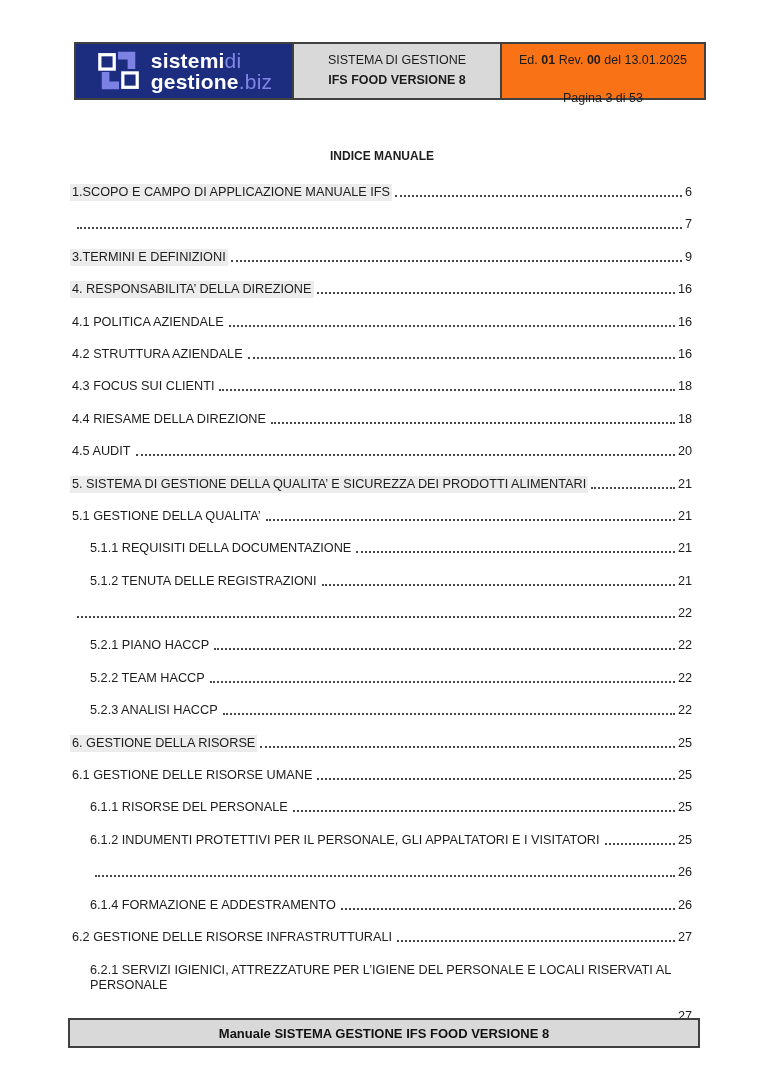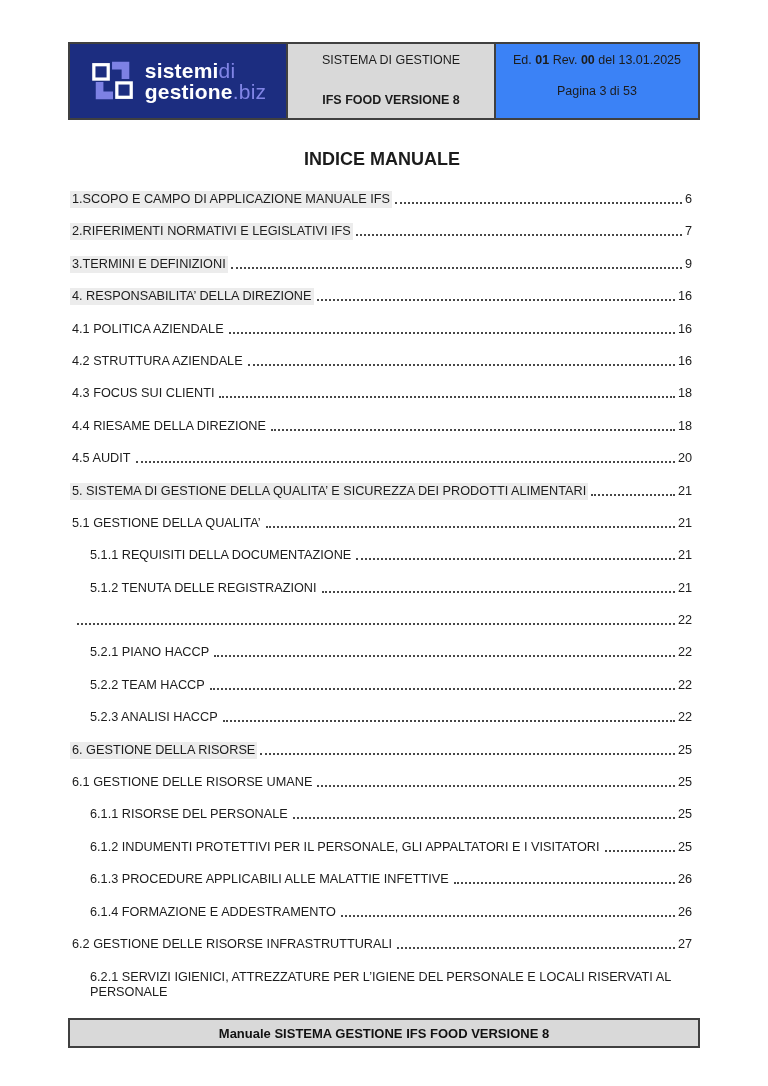--- a/index.html
+++ b/index.html
@@ -5,50 +5,50 @@
   * { margin:0; padding:0; box-sizing:border-box; }
   html,body { background:#ffffff; }
   body { font-family:"Liberation Sans", sans-serif; }
   .page {
     position:relative; width:768px; height:1086px; background:#fff;
     color:var(--text,#1c1c1c); overflow:hidden;
   }
 
   
   .doc-header {
-    position:absolute; left:68px; top:42px; width:632px; height:78px;
+    position:absolute; left:74px; top:42px; width:632px; height:58px;
     display:flex; border:2px solid var(--border,#404040); background:#fff;justify-content:flex-end;
   }
   .logo-cell {
     width:216px; background:var(--navy,#1c2d80);
     display:flex; align-items:center; justify-content:center; gap:9px;
   }
   .logo-icon { flex:0 0 auto; }
   .wordmark { line-height:1.02; letter-spacing:0.2px; }
   .wm-line { font-size:21px; white-space:nowrap; }
   .wm-bold { color:#ffffff; font-weight:bold; }
   .wm-light { color:var(--periwinkle,#8185e6); font-weight:normal; }
   .mid-cell {
     width:210px; background:var(--header-gray,#d9d9d9);
     border-left:2px solid var(--border,#404040);
     border-right:2px solid var(--border,#404040);
     display:flex; flex-direction:column; justify-content:space-between;
     padding:9px 13px 11px; text-align:center;
   }
   .right-cell {
-    flex:1; background:#3b82f6;
+    flex:1; background:#f97316;
     display:flex; flex-direction:column; justify-content:space-between;
-    padding:9px 4px 20px; text-align:center;
+    padding:9px 4px 20px; text-align:center;gap:24px;
   }
   .hdr-line { font-size:12.5px; color:#1c1c1c; }
   .hdr-bold { font-weight:bold; }
 
   
   .content { position:absolute; left:72px; top:149px; width:620px; }
-  .toc-title { text-align:center; font-weight:bold; font-size:18px; margin-bottom:23px; }
+  .toc-title { text-align:center; font-weight:bold; font-size:12px; margin-bottom:23px; }
   .toc-row {
     display:flex; align-items:flex-end;
     font-size:12.7px; line-height:13px; margin-bottom:19.4px;
     color:var(--text,#1c1c1c); cursor:pointer;
   }
   .toc-row.lvl3 { padding-left:18px; }
   .toc-label { white-space:nowrap; }
   .toc-row.wrap { display:block; }
   .toc-row.wrap .toc-label { white-space:normal; display:block; line-height:15px; }
   .toc-line2 { display:flex; align-items:flex-end; margin-top:17px; }
@@ -98,21 +98,20 @@
 
   <div class="content">
     <div class="toc-title">INDICE MANUALE</div>
     <div>
         <div class="toc-row lvl1">
           <span class="toc-label hl">1.SCOPO E CAMPO DI APPLICAZIONE MANUALE IFS</span>
           <span class="leader"></span>
           <span class="toc-page">6</span>
         </div>
         <div class="toc-row lvl1">
-          <span class="toc-label hl">2.RIFERIMENTI NORMATIVI E LEGISLATIVI IFS</span>
           <span class="leader"></span>
           <span class="toc-page">7</span>
         </div>
         <div class="toc-row lvl1">
           <span class="toc-label hl">3.TERMINI E DEFINIZIONI</span>
           <span class="leader"></span>
           <span class="toc-page">9</span>
         </div>
         <div class="toc-row lvl1">
           <span class="toc-label hl">4. RESPONSABILITA’ DELLA DIREZIONE</span>
@@ -197,21 +196,20 @@
           <span class="toc-label">6.1.1 RISORSE DEL PERSONALE</span>
           <span class="leader"></span>
           <span class="toc-page">25</span>
         </div>
         <div class="toc-row lvl3">
           <span class="toc-label">6.1.2 INDUMENTI PROTETTIVI PER IL PERSONALE, GLI APPALTATORI E I VISITATORI</span>
           <span class="leader"></span>
           <span class="toc-page">25</span>
         </div>
         <div class="toc-row lvl3">
-          <span class="toc-label">6.1.3 PROCEDURE APPLICABILI ALLE MALATTIE INFETTIVE</span>
           <span class="leader"></span>
           <span class="toc-page">26</span>
         </div>
         <div class="toc-row lvl3">
           <span class="toc-label">6.1.4 FORMAZIONE E ADDESTRAMENTO</span>
           <span class="leader"></span>
           <span class="toc-page">26</span>
         </div>
         <div class="toc-row lvl2">
           <span class="toc-label">6.2 GESTIONE DELLE RISORSE INFRASTRUTTURALI</span>

